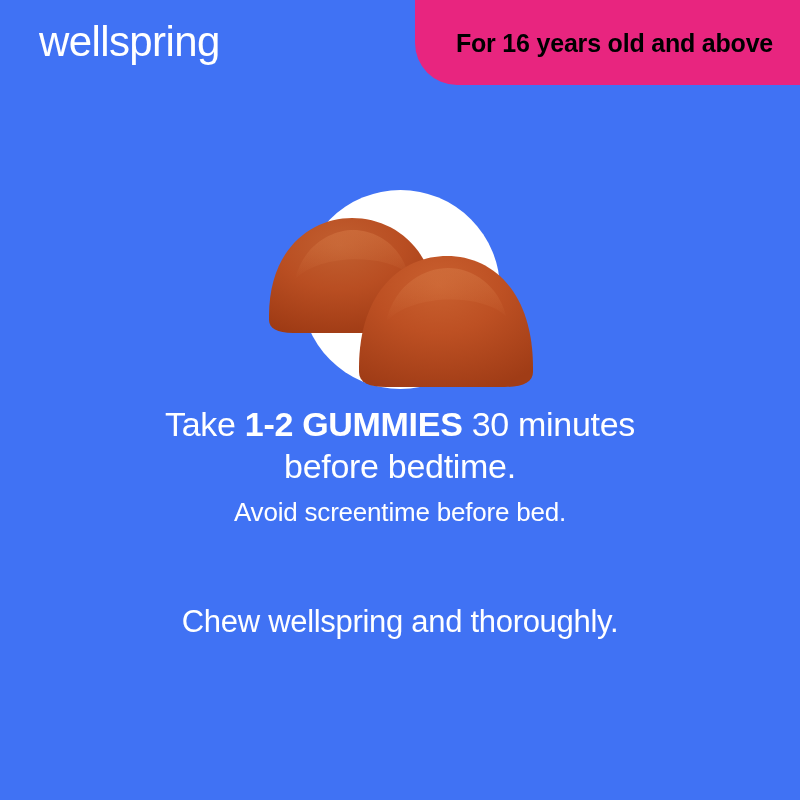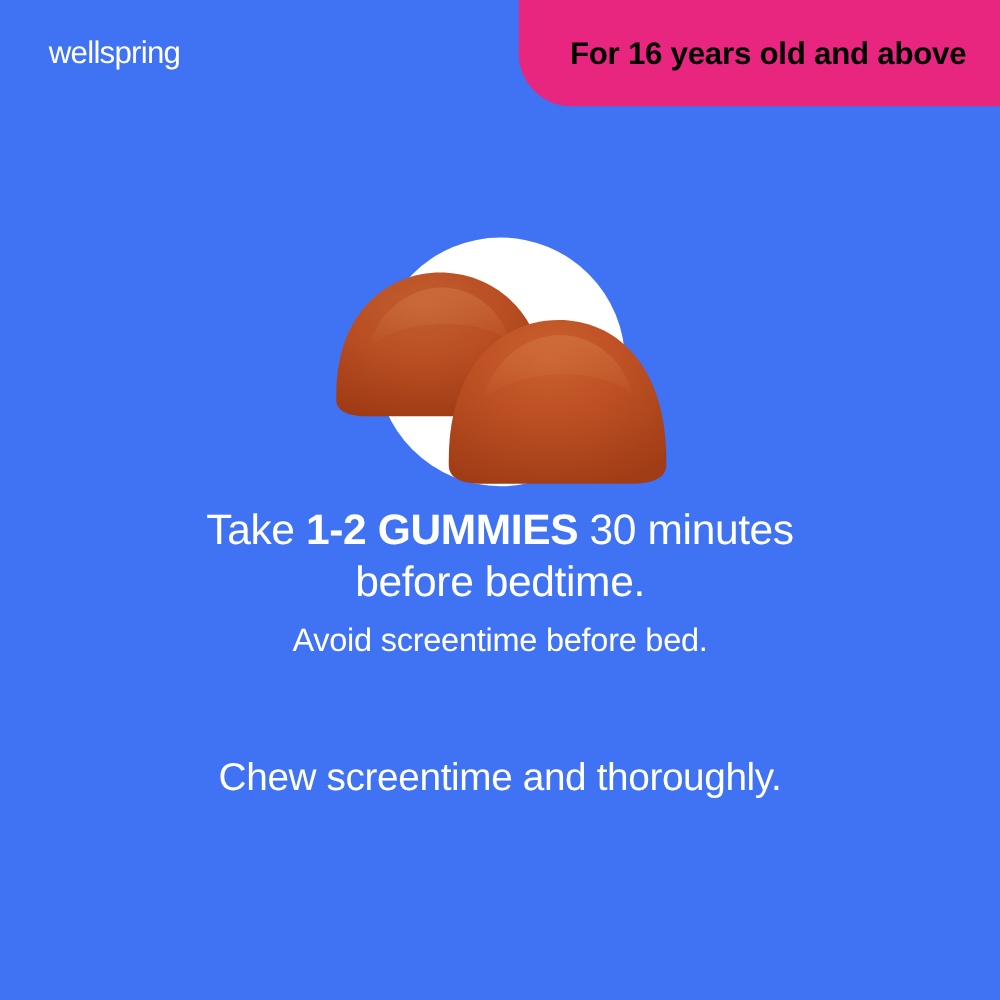--- a/index.html
+++ b/index.html
@@ -19,21 +19,21 @@
     height: 800px;
     background: #4072f4;
     overflow: hidden;
   }
 
   
   .brand-logo {
     position: absolute;
     left: 39px;
     top: 20px;
-    font-size: 25px;
+    font-size: 42px;
     line-height: 44px;
     font-weight: 500;
     letter-spacing: -0.6px;
     color: #ffffff;
     white-space: nowrap;
   }
 
   .age-banner {
     position: absolute;
     left: 415px;
@@ -186,16 +186,16 @@
     </svg>
   </div>
 
   <div class="dosage-block">
     <div class="dosage-line"><span>Take </span><strong>1-2 GUMMIES</strong><span> 30 minutes</span></div>
     <div class="dosage-line">before bedtime.</div>
     <div class="dosage-note">Avoid screentime before bed.</div>
   </div>
 
   <div class="chew-block">
-    <div class="chew-line">Chew screentime and thoroughly.</div>
+    <div class="chew-line">Chew wellspring and thoroughly.</div>
   </div>
 
 </div>
 
 </body></html>

